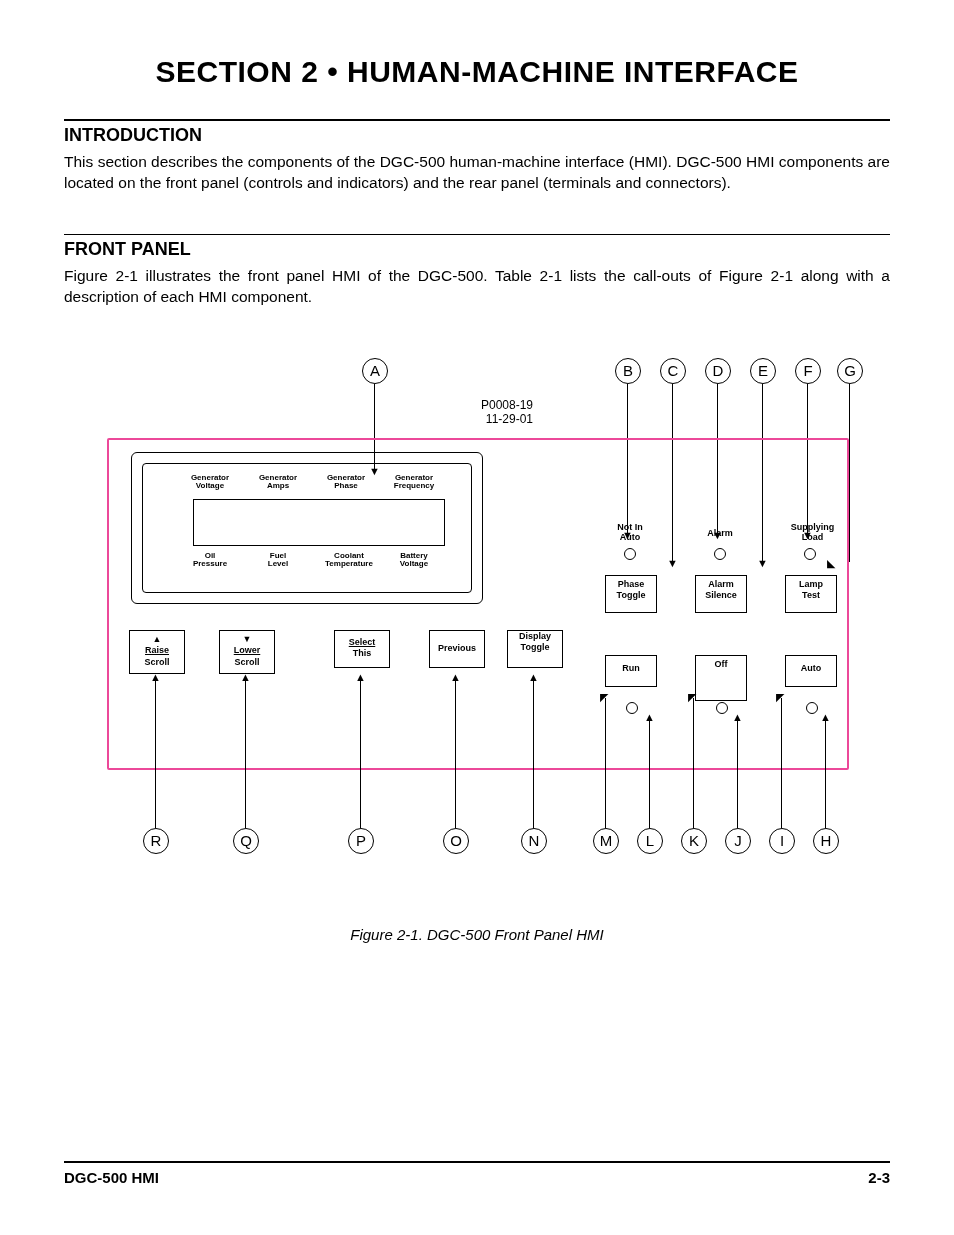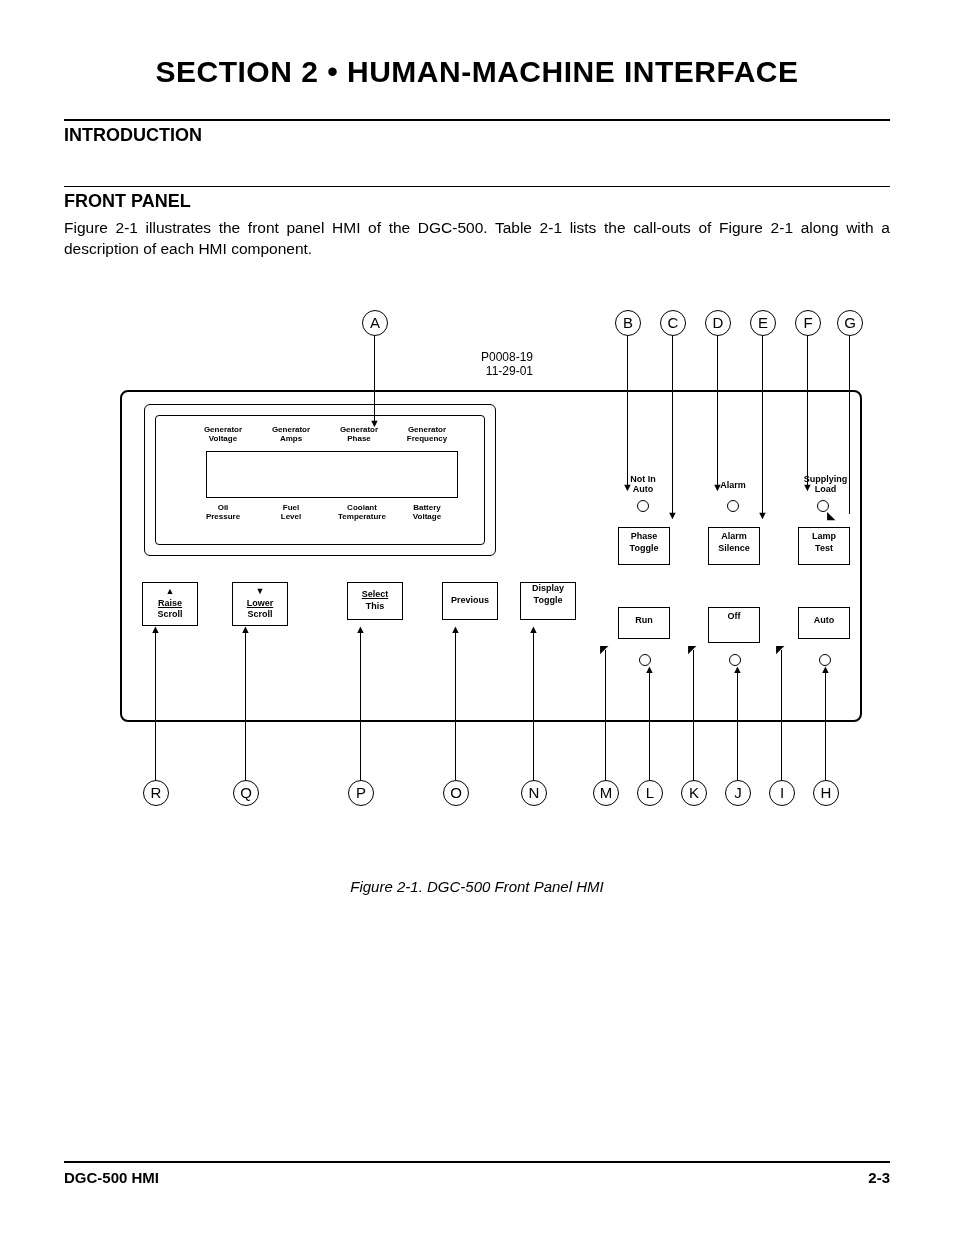--- a/index.html
+++ b/index.html
@@ -3,21 +3,21 @@
 <meta charset="utf-8">
 <style>
   html,body{margin:0;padding:0;background:#fff;font-family:Arial,Helvetica,sans-serif;color:#000}
   .page{width:954px;height:1235px;margin:7px auto;position:relative;box-sizing:border-box;padding:48px 64px 0 64px}
   .title{font-size:30px;font-weight:bold;text-align:center;margin:0 0 30px 0;letter-spacing:0.5px}
   .rule{border:none;border-top:2px solid #000;margin:0 0 4px 0}
   .rule-thin{border:none;border-top:1.5px solid #000;margin:40px 0 4px 0}
   .h2{font-size:18px;font-weight:bold;margin:0 0 6px 0}
   .para{font-size:15.5px;line-height:1.35;margin:0;text-align:justify}
   .figwrap{position:relative;width:740px;height:540px;margin:50px auto 0 auto}
-  .panel{position:absolute;left:13px;top:80px;width:738px;height:328px;border:2px solid #000000;border-radius:8px}
+  .panel{position:absolute;left:0;top:80px;width:738px;height:328px;border:2px solid #ec4899;border-radius:2px}
   .lcdwrap{position:absolute;left:22px;top:12px;width:350px;height:150px;border:1px solid #000;border-radius:6px}
   .lcd{position:absolute;left:10px;top:10px;right:10px;bottom:10px;border:1px solid #000;border-radius:4px}
   .lcdscreen{position:absolute;left:50px;top:35px;width:250px;height:45px;border:1px solid #000}
   .lcdlbl{position:absolute;font-size:8px;text-align:center;line-height:1.1;font-weight:bold}
   .btn{position:absolute;border:1.5px solid #000;font-size:9px;text-align:center;font-weight:bold;box-sizing:border-box;padding-top:3px;line-height:1.3}
   .btn .u{text-decoration:underline}
   .led{position:absolute;width:10px;height:10px;border:1.3px solid #000;border-radius:50%}
   .ledlbl{position:absolute;font-size:9px;font-weight:bold;text-align:center;line-height:1.15}
   .callout{position:absolute;width:24px;height:24px;border:1.4px solid #000;border-radius:50%;font-size:15px;text-align:center;line-height:24px;font-family:Arial}
   .arrline{position:absolute;background:#000}
@@ -29,20 +29,21 @@
   .footrow{display:flex;justify-content:space-between;font-weight:bold;font-size:15px}
 </style>
 </head>
 <body>
 
 <div class="page">
   <h1 class="title">SECTION 2 • HUMAN-MACHINE INTERFACE</h1>
 
   <hr class="rule">
   <div class="h2">INTRODUCTION</div>
+  <p class="para">This section describes the components of the DGC-500 human-machine interface (HMI). DGC-500 HMI components are located on the front panel (controls and indicators) and the rear panel (terminals and connectors).</p>
 
   <hr class="rule-thin">
   <div class="h2">FRONT PANEL</div>
   <p class="para">Figure 2-1 illustrates the front panel HMI of the DGC-500. Table 2-1 lists the call-outs of Figure 2-1 along with a description of each HMI component.</p>
 
   <div class="figwrap">
 
     <div class="info" style="left:326px;top:40px">
       <span>P0008-19</span><br>
       <span>11-29-01</span>
@@ -92,21 +93,21 @@
       <div class="ledlbl" style="left:586px;top:88px;width:50px">Alarm</div>
       <div class="led" style="left:605px;top:108px"></div>
       <div class="ledlbl" style="left:676px;top:82px;width:55px">Supplying<br>Load</div>
       <div class="led" style="left:695px;top:108px"></div>
 
       <div class="btn" style="left:496px;top:135px;width:52px;height:38px">Phase<br>Toggle</div>
       <div class="btn" style="left:586px;top:135px;width:52px;height:38px">Alarm<br>Silence</div>
       <div class="btn" style="left:676px;top:135px;width:52px;height:38px">Lamp<br>Test</div>
 
       <div class="btn" style="left:496px;top:215px;width:52px;height:32px;padding-top:7px">Run</div>
-      <div class="btn" style="left:586px;top:215px;width:52px;height:36px;">Off</div>
+      <div class="btn" style="left:586px;top:215px;width:52px;height:46px;">Off</div>
       <div class="btn" style="left:676px;top:215px;width:52px;height:32px;padding-top:7px">Auto</div>
 
       <div class="led" style="left:517px;top:262px"></div>
       <div class="led" style="left:607px;top:262px"></div>
       <div class="led" style="left:697px;top:262px"></div>
 
       <div class="btn" style="left:20px;top:190px;width:56px;height:44px">
         <span>▲</span><br>
         <span class="u">Raise</span><br>
         <span>Scroll</span>

